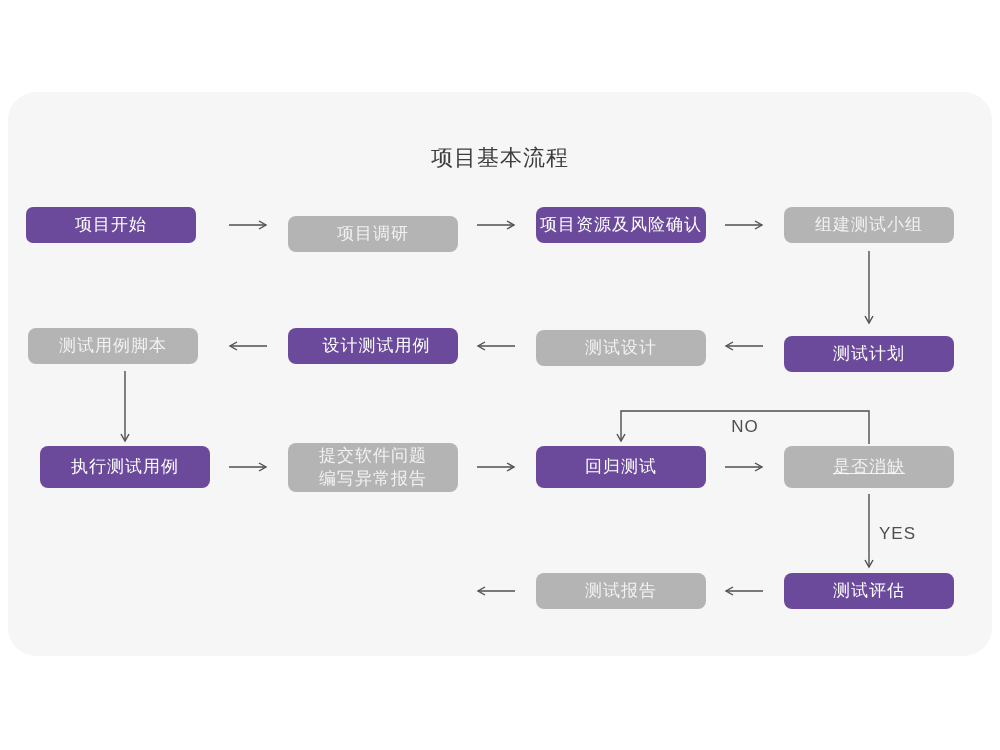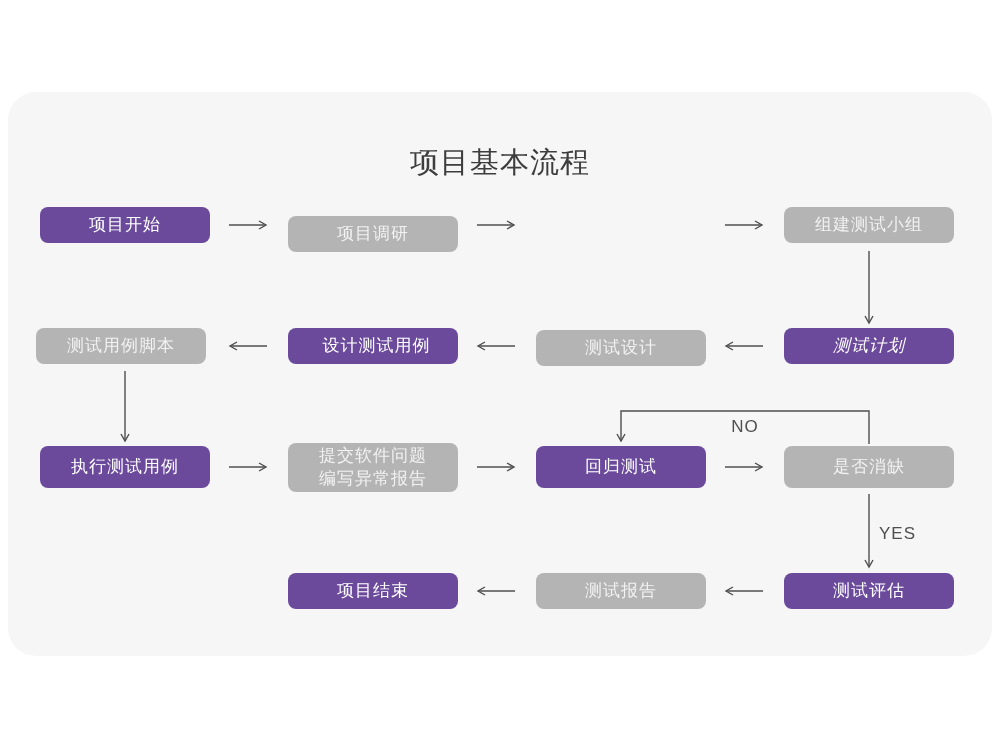--- a/index.html
+++ b/index.html
@@ -18,21 +18,21 @@
   }
   .page{position:relative;width:1000px;height:750px;background:#ffffff;}
   .card{
     position:absolute;left:8px;top:92px;width:984px;height:564px;
     background:var(--card-bg);
     border-radius:28px;
   }
   .title{
     position:absolute;left:0;top:143px;width:1000px;
     text-align:center;
-    font-size:29px;font-weight:500;letter-spacing:1px;
+    font-size:22px;font-weight:500;letter-spacing:1px;
     color:var(--title);
   }
   .node{
     position:absolute;width:170px;height:36px;
     border-radius:8px;
     display:flex;align-items:center;justify-content:center;
     font-size:17px;letter-spacing:1px;
     white-space:pre-line;text-align:center;line-height:1.35;
   }
   .node.primary{background:var(--primary);color:#ffffff;}
@@ -47,36 +47,36 @@
   }
 </style>
 </head>
 <body>
 
 <div class="page">
   <div class="card"></div>
 
   <div class="title">项目基本流程</div>
 
-  <div class="node primary" style="left:40px;top:207px;">项目开始</div>
+  <div class="node primary" style="left:26px;top:207px;border-radius:7px;">项目开始</div>
   <div class="node secondary" style="left:288px;top:216px;">项目调研</div>
+  <div class="node primary" style="left:536px;top:207px;">项目资源及风险确认</div>
   <div class="node secondary" style="left:784px;top:207px;font-family:Liberation Serif, serif;">组建测试小组</div>
 
-  <div class="node secondary" style="left:36px;top:328px;">测试用例脚本</div>
+  <div class="node secondary" style="left:28px;top:328px;">测试用例脚本</div>
   <div class="node primary" style="left:288px;top:328px;padding-left:7px;">设计测试用例</div>
   <div class="node secondary" style="left:536px;top:330px;">测试设计</div>
-  <div class="node primary" style="left:784px;top:328px;font-style:italic;">测试计划</div>
+  <div class="node primary" style="left:784px;top:336px;">测试计划</div>
 
   <div class="node primary" style="left:40px;top:446px;height:42px;">执行测试用例</div>
   <div class="node primary" style="left:536px;top:446px;height:42px;">回归测试</div>
   <div class="node secondary" style="left:288px;top:443px;height:49px;">提交软件问题
 编写异常报告</div>
-  <div class="node secondary" style="left:784px;top:446px;height:42px;">是否消缺</div>
+  <div class="node secondary" style="left:784px;top:446px;height:42px;text-decoration:underline;">是否消缺</div>
 
-  <div class="node primary" style="left:288px;top:573px;">项目结束</div>
   <div class="node primary" style="left:784px;top:573px;">测试评估</div>
   <div class="node secondary" style="left:536px;top:573px;">测试报告</div>
 
   <svg class="connectors" width="1000" height="750" viewBox="0 0 1000 750">
     <defs>
       <marker id="arrowhead" markerWidth="12" markerHeight="12" refX="8" refY="5" orient="auto" markerUnits="userSpaceOnUse">
         <path d="M1,1 L8,5 L1,9"></path>
       </marker>
     </defs>
 

